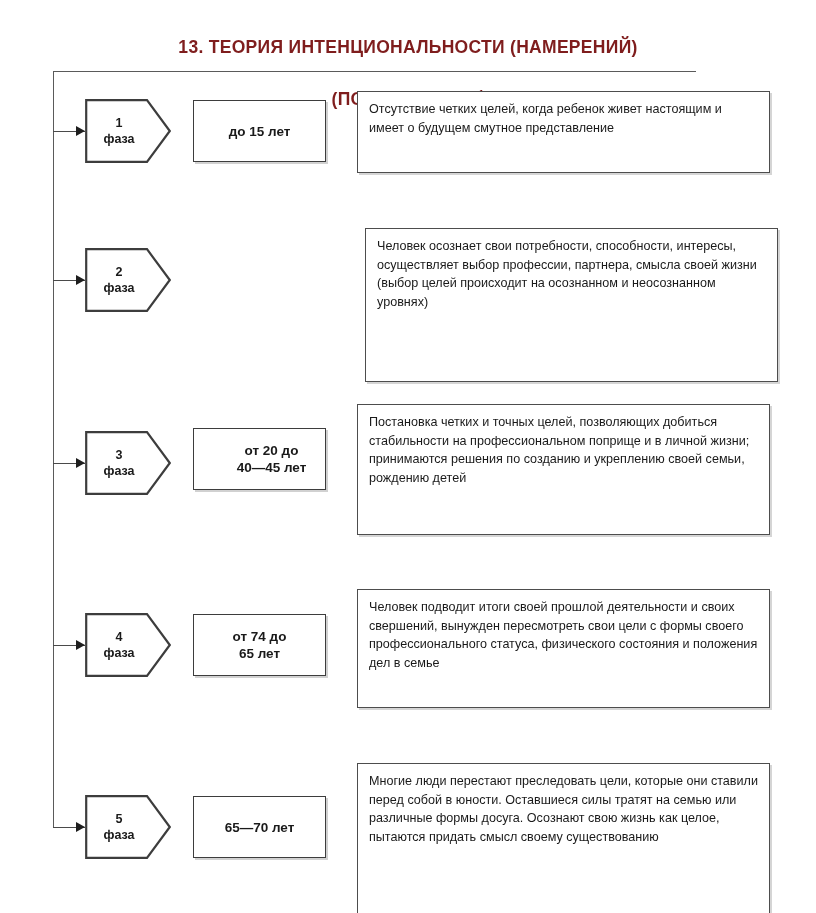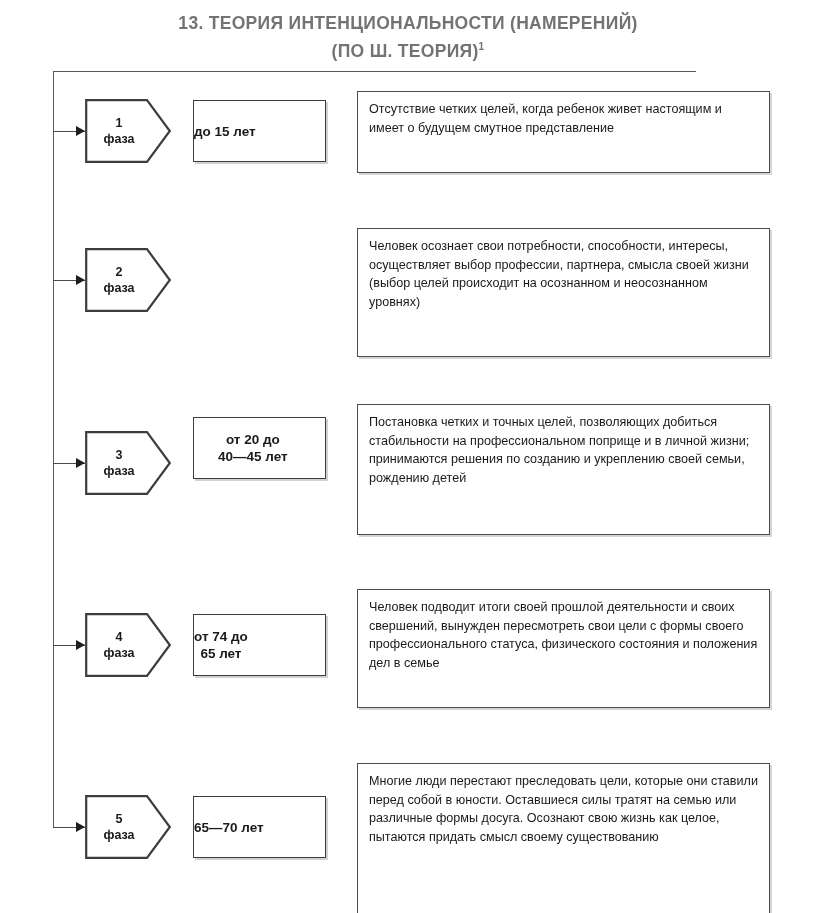--- a/index.html
+++ b/index.html
@@ -27,22 +27,23 @@
     left: 0;
     top: 12px;
     width: 816px;
     text-align: center;
   }
   .title-line {
     font-weight: bold;
     font-size: 17.5px;
     letter-spacing: 0.3px;
     line-height: 23px;
-    color: #737373;
+    color: #7f1d1d;
     white-space: nowrap;
+    margin-top: 24px;
   }
   .title-line .sup {
     font-size: 10px;
     vertical-align: super;
     font-weight: bold;
   }
 
   
   .trunk-top {
     position: absolute;
@@ -111,20 +112,21 @@
   .age-box {
     position: absolute;
     left: 193px;
     width: 133px;
     height: 62px;
     box-sizing: border-box;
     border: 1.9px solid #3d3d3d;
     background: #ffffff;
     display: flex;
     align-items: center;
+    justify-content: center;
     text-align: center;
     font-size: 13.5px;
     font-weight: bold;
     line-height: 17px;
     color: #1a1a1a;
     box-shadow: 2px 2px 0 rgba(140,140,140,0.40);
   }
   .age-box .age-inner {
     white-space: pre-line;
   }
@@ -179,36 +181,36 @@
   <div class="branch-head" style="left:76px; top:275px;"></div>
   <div class="phase" style="left:85px; top:248px;">
     <svg class="pent-svg" viewBox="0 0 86 64" preserveAspectRatio="none">
       <polygon points="1.2,1.2 62,1.2 84.8,32 62,62.8 1.2,62.8" fill="#ffffff" stroke="#3d3d3d" stroke-width="2.2"></polygon>
     </svg>
     <div class="phase-text">
       <span>2</span>
       <span>фаза</span>
     </div>
   </div>
-  <div class="desc-box" style="top:228px; height:129px;">
+  <div class="desc-box" style="top:228px; height:154px;margin-left:8px;">
     <span>Человек осознает свои потребности, способности, интересы, осуществляет выбор профессии, партнера, смысла своей жизни (выбор целей происходит на осознанном и неосознанном уровнях)</span>
   </div>
 
   <div class="branch" style="top:463px;"></div>
   <div class="branch-head" style="left:76px; top:458px;"></div>
   <div class="phase" style="left:85px; top:431px;">
     <svg class="pent-svg" viewBox="0 0 86 64" preserveAspectRatio="none">
       <polygon points="1.2,1.2 62,1.2 84.8,32 62,62.8 1.2,62.8" fill="#ffffff" stroke="#3d3d3d" stroke-width="2.2"></polygon>
     </svg>
     <div class="phase-text">
       <span>3</span>
       <span>фаза</span>
     </div>
   </div>
-  <div class="age-box" style="top:417px;padding-left:24px;">
+  <div class="age-box" style="top:428px;padding-left:24px;">
     <span class="age-inner">от 20 до
 40—45 лет</span>
   </div>
   <div class="desc-box" style="top:404px; height:131px;">
     <span>Постановка четких и точных целей, позволяющих добиться стабильности на профессиональном поприще и в личной жизни; принимаются решения по созданию и укреплению своей семьи, рождению детей</span>
   </div>
 
   <div class="branch" style="top:645px;"></div>
   <div class="branch-head" style="left:76px; top:640px;"></div>
   <div class="phase" style="left:85px; top:613px;">

